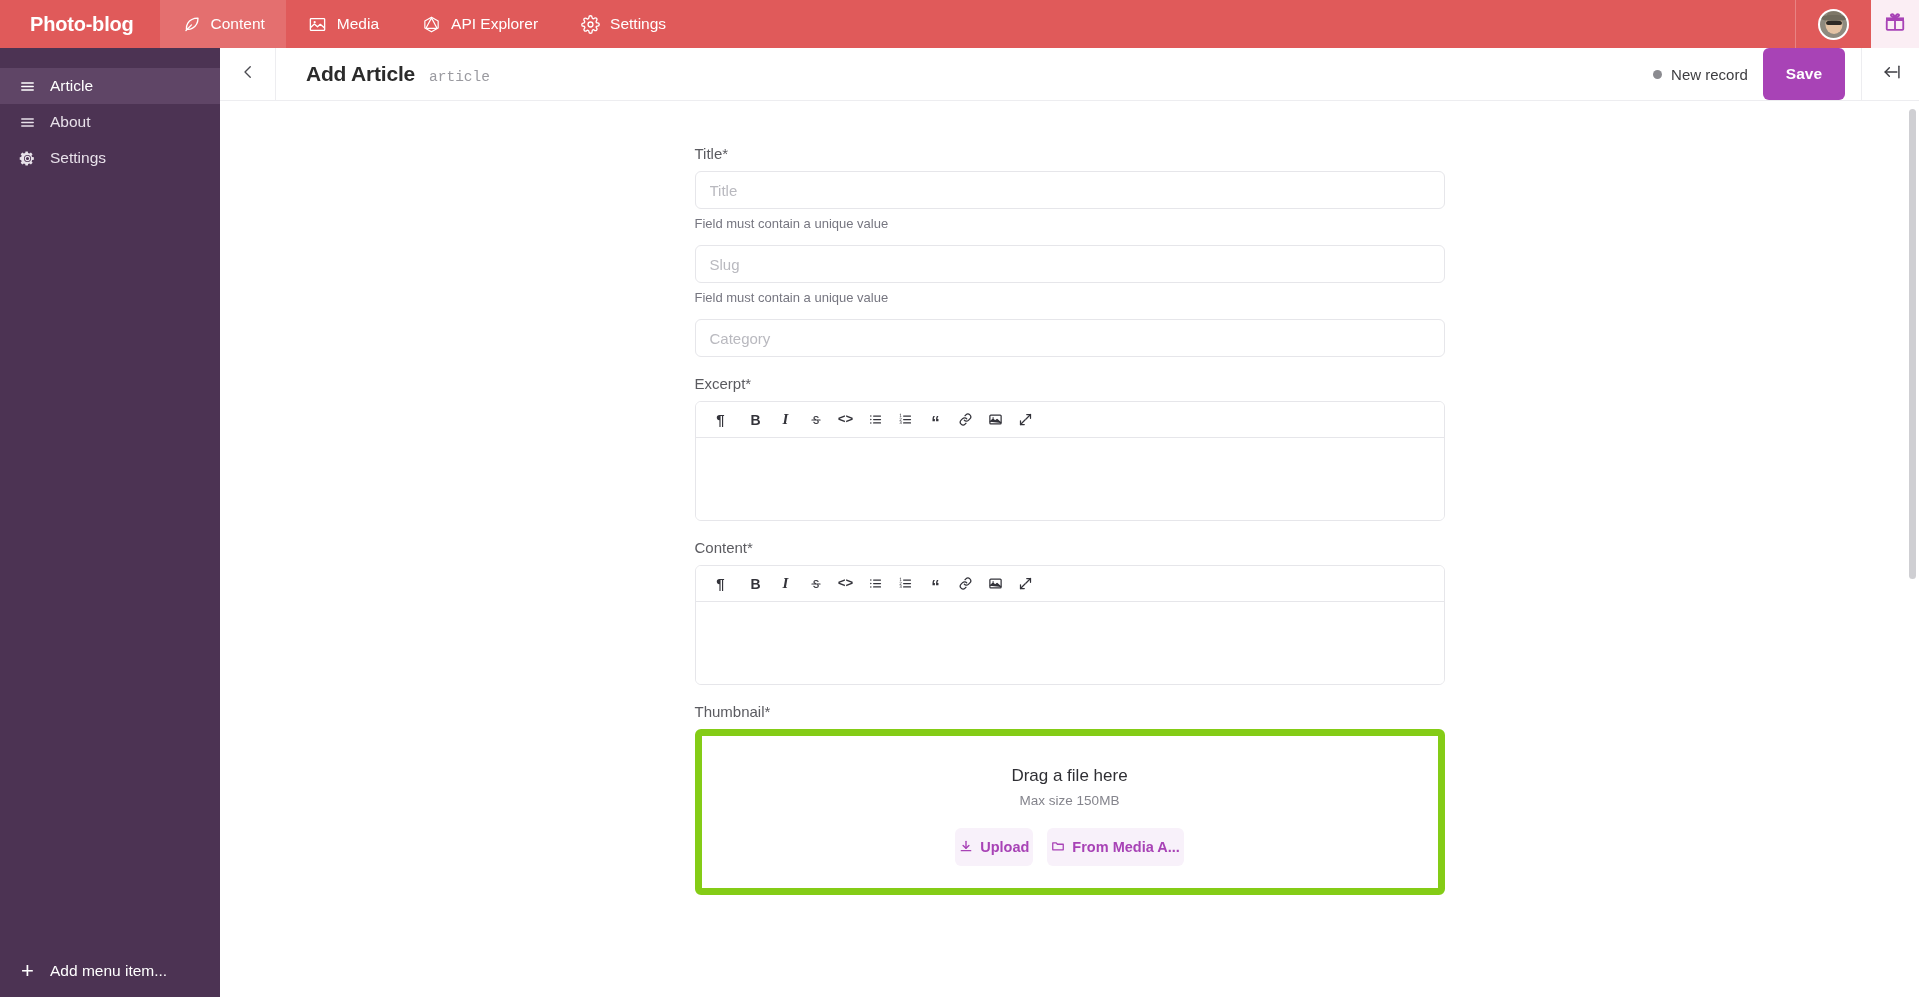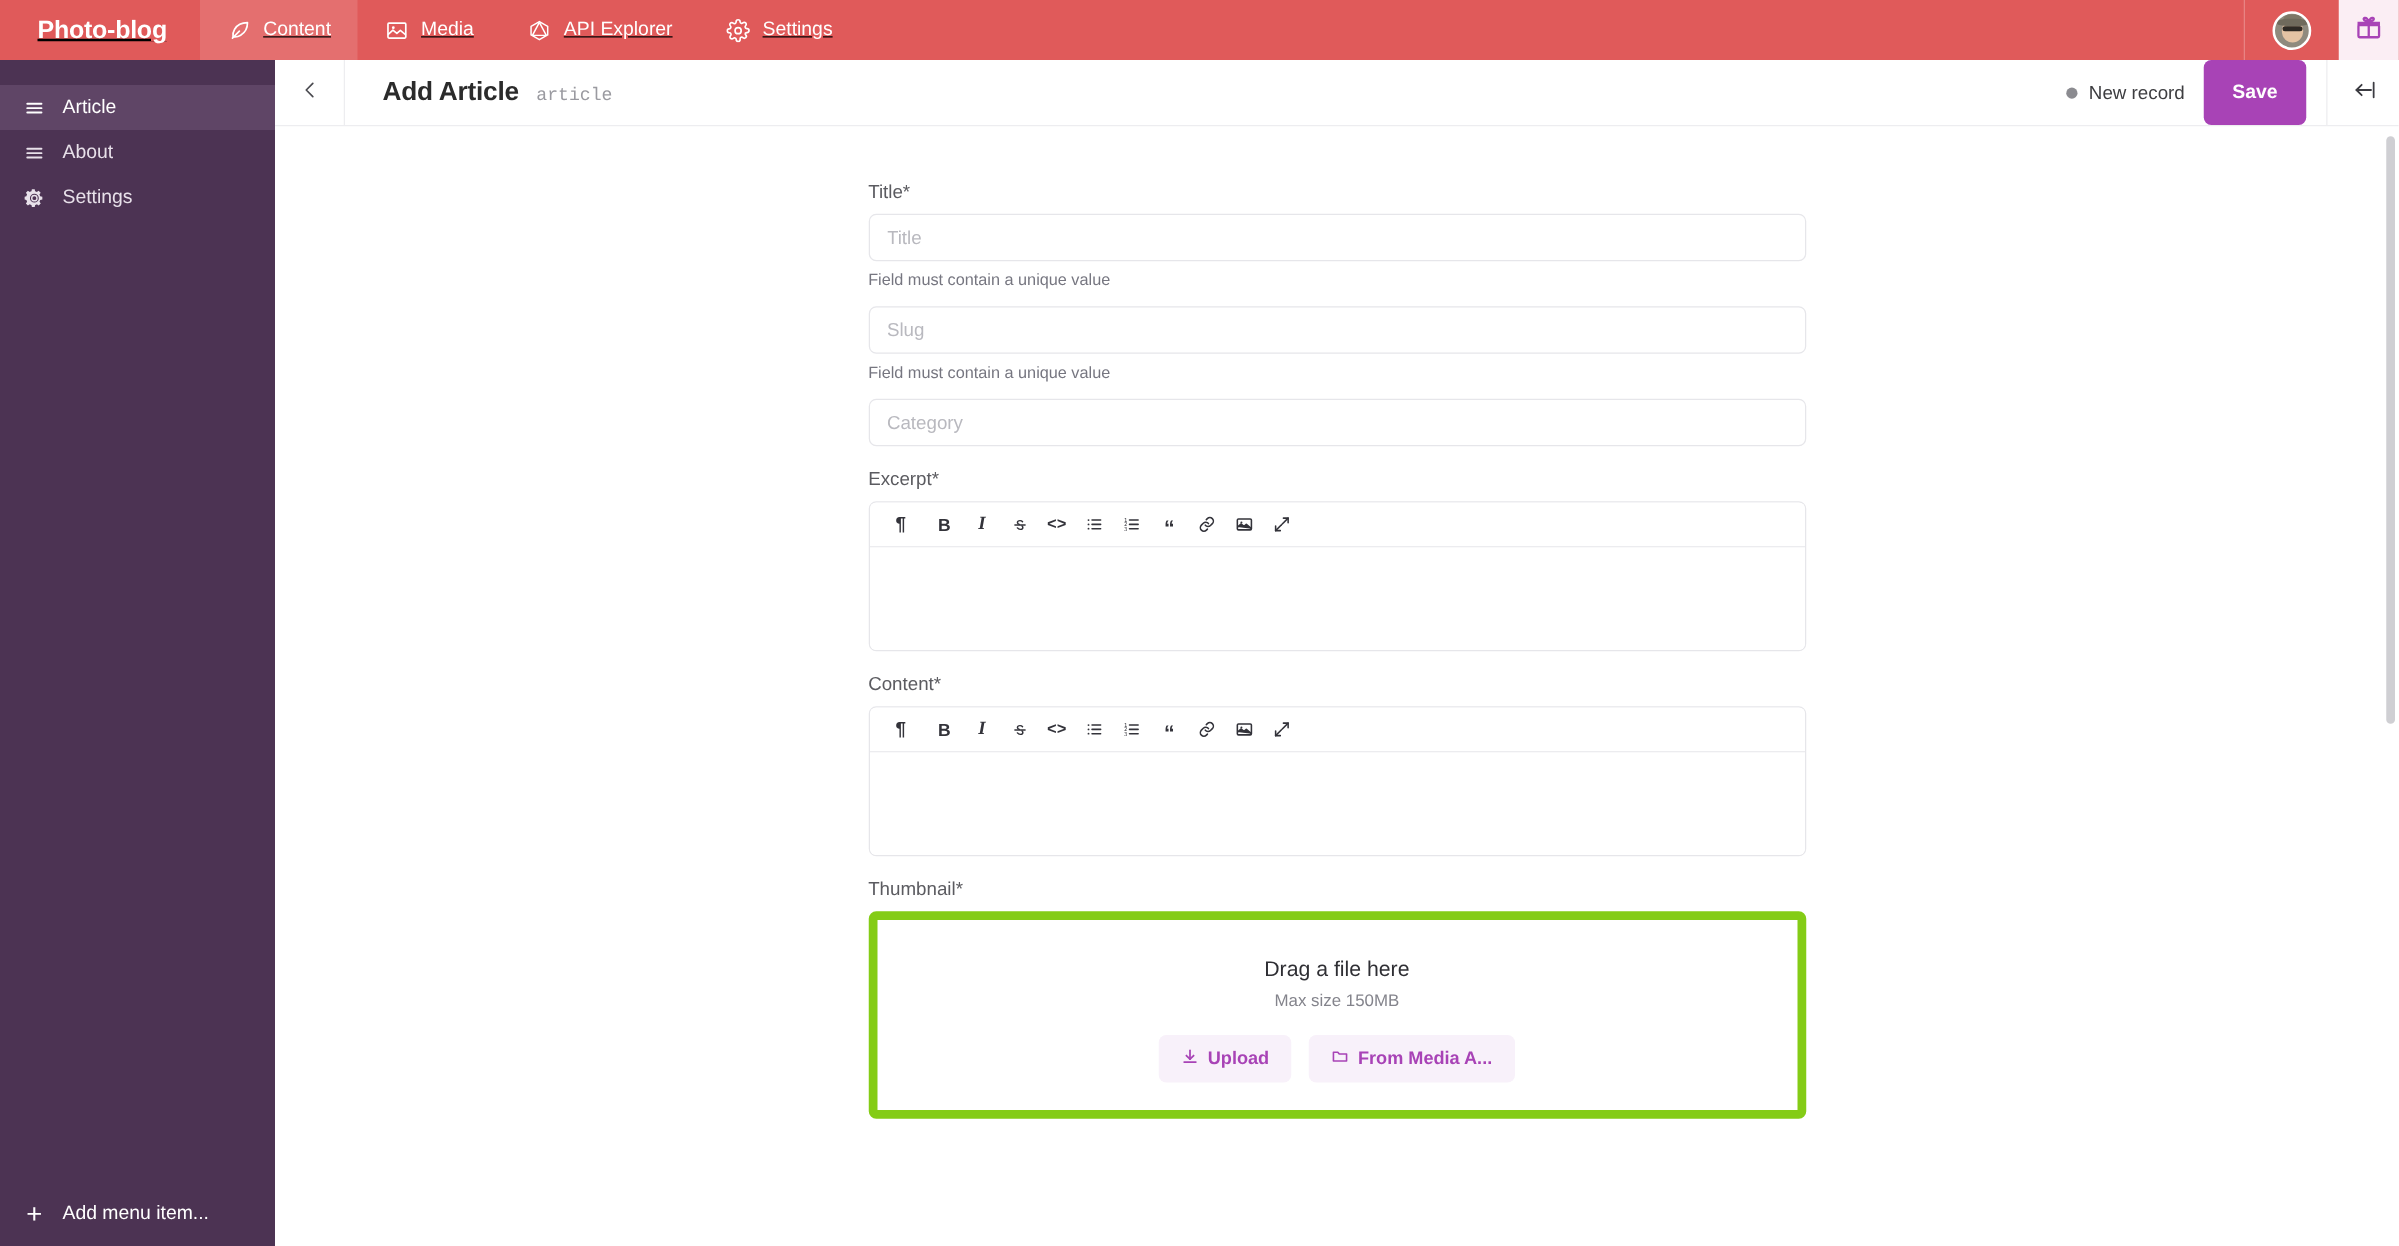--- a/index.html
+++ b/index.html
@@ -9,21 +9,21 @@
     font-family: "Liberation Sans", sans-serif;
     background: #ffffff;
   }
   body { display: flex; flex-direction: column; }
 
   
   .topbar {
     height: 48px; min-height: 48px;
     background: #E05A5A;
     display: flex; align-items: stretch;
-    position: relative; z-index: 30; text-decoration: underline;
+    position: relative; z-index: 30;
   }
   .brand {
     display: flex; align-items: center;
     padding: 0 26px 0 30px;
     color: #ffffff;
     font-size: 20px; font-weight: bold;
     letter-spacing: -0.2px;
     white-space: nowrap;
   }
   .navtabs { display: flex; align-items: stretch; }
@@ -243,21 +243,21 @@
     padding: 30px 10px 22px;
     text-align: center;
   }
   .up-title { font-size: 17px; color: #2f2f34; margin-bottom: 7px; }
   .up-sub { font-size: 13.5px; color: #84848c; margin-bottom: 20px; }
   .up-actions { display: flex; justify-content: center; gap: 14px; }
   .up-btn {
     display: flex; align-items: center; gap: 7px;
     background: #F8F1FA; color: #A843B6;
     border: none; border-radius: 6px;
-    height: 38px; padding: 0 18px;
+    height: 38px; padding: 0 4px;
     font-size: 14.5px; font-weight: bold;
     font-family: "Liberation Sans", sans-serif;
     cursor: pointer;
     white-space: nowrap;
   }
 
   
   .vscroll {
     position: absolute;
     right: 3px; top: 8px;

